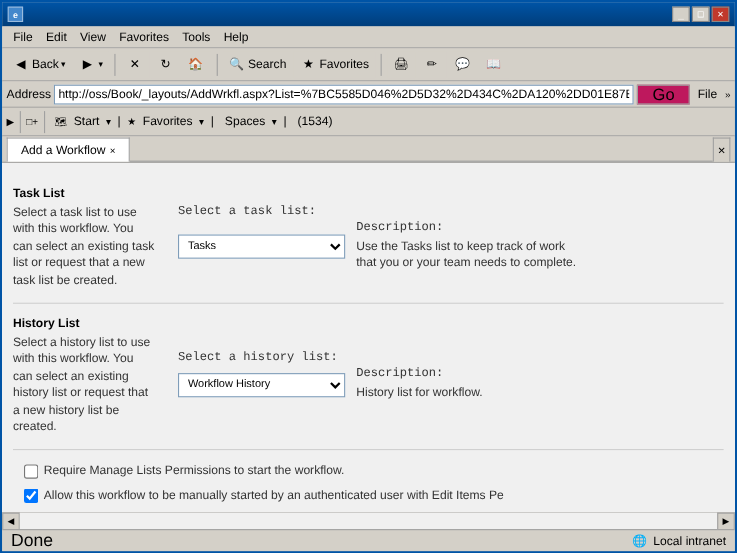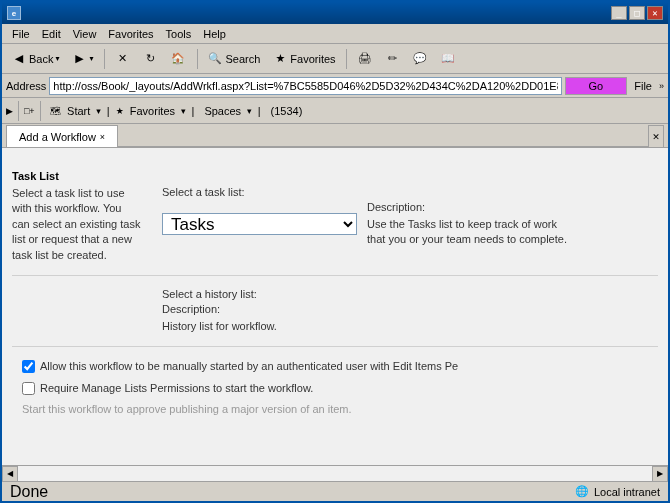--- a/index.html
+++ b/index.html
@@ -22,21 +22,21 @@
     .toolbar { background: #d4d0c8; border-bottom: 1px solid #a0a0a0; display: flex; align-items: center; padding: 2px 4px; height: 30px; flex-shrink: 0; gap: 2px; }
     .tb-btn { height: 24px; display: flex; align-items: center; gap: 2px; padding: 0 4px; background: #d4d0c8; border: 1px solid transparent; cursor: pointer; font-size: 11px; }
     .tb-arrow { font-size: 8px; }
     .tb-sep { width: 1px; height: 20px; background: #a0a0a0; margin: 0 3px; }
     .tb-icon { width: 16px; height: 16px; display: flex; align-items: center; justify-content: center; }
 
     
     .address-bar { background: #d4d0c8; border-bottom: 1px solid #a0a0a0; display: flex; align-items: center; padding: 2px 4px; height: 24px; flex-shrink: 0; gap: 3px; justify-content: flex-end; }
     .address-label { font-size: 11px; color: #000; }
     .address-input { flex: 1; height: 18px; border: 1px solid #7f9db9; background: white; padding: 0 3px; font-size: 11px; }
-    .go-btn { height: 18px; padding: 0 23px; background: #d946ef; border: 1px solid #a0a0a0; font-size: 11px; cursor: pointer; }
+    .go-btn { height: 18px; padding: 0 13px; background: #be185d; border: 1px solid #a0a0a0; font-size: 15px; cursor: pointer; }
     .links-btn { font-size: 11px; padding: 0 4px; cursor: pointer; }
 
     
     .toolbar2 { background: #d4d0c8; border-bottom: 1px solid #a0a0a0; display: flex; align-items: center; padding: 2px 4px; height: 26px; flex-shrink: 0; gap: 2px; }
 
     
     .tab-bar { background: #d4d0c8; border-bottom: 1px solid #a0a0a0; display: flex; align-items: flex-end; padding: 2px 4px 0; height: 24px; flex-shrink: 0; }
     .tab { height: 22px; padding: 0 12px; background: #d4d0c8; border: 1px solid #a0a0a0; border-bottom: none; font-size: 11px; display: flex; align-items: center; gap: 4px; cursor: pointer; }
     .tab.active { background: white; border-color: #a0a0a0; }
     .tab-close { font-size: 9px; cursor: pointer; }
@@ -44,24 +44,24 @@
     
     .content { background: #f0f0f0; flex: 1; overflow-y: auto; overflow-x: hidden; padding: 10px; }
 
     
     .section { display: flex; margin-bottom: 0; border-bottom: 1px solid #d0d0d0; padding: 12px 0; align-items: center; }
     .section:last-child { border-bottom: none; }
     .section-left { width: 140px; flex-shrink: 0; padding-right: 10px; }
     .section-title { font-size: 11px; font-weight: bold; color: #000; margin-bottom: 4px; }
     .section-desc { font-size: 11px; color: #333; line-height: 1.4; }
     .section-right { flex: 1; padding-left: 10px; }
-    .field-label { font-size: 11px; color: #333; margin-bottom: 3px; }
+    .field-label { font-size: 11px; color: #333; margin-bottom: 3px; font-family: Liberation Mono, monospace; }
     .field-desc { font-size: 11px; color: #333; margin-top: 4px; line-height: 1.4; }
     .select-wrapper { display: flex; align-items: center; gap: 10px; }
-    .form-select { height: 22px; border: 1px solid #7f9db9; background: white; font-size: 17px; padding: 0 4px; width: 195px; cursor: pointer; }
+    .form-select { height: 22px; border: 1px solid #7f9db9; background: white; font-size: 10px; padding: 0 4px; width: 152px; cursor: pointer; }
     .desc-box { flex: 1; font-size: 11px; color: #333; max-width: 200px; }
 
     
     .checkbox-row { display: flex; align-items: flex-start; margin-bottom: 6px; gap: 5px; }
     .checkbox-row input[type="checkbox"] { margin-top: 1px; flex-shrink: 0; }
     .checkbox-label { font-size: 11px; color: #333; line-height: 1.4; }
     .checkbox-label.disabled { color: #999; }
 
     
     .status-bar { background: #d4d0c8; border-top: 1px solid #a0a0a0; display: flex; align-items: center; justify-content: space-between; padding: 2px 8px; height: 20px; flex-shrink: 0; }
@@ -200,41 +200,46 @@
           <div class="desc-box">
             <div class="field-label">Description:</div>
             <div class="field-desc">Use the Tasks list to keep track of work that you or your team needs to complete.</div>
           </div>
         </div>
       </div>
     </div>
 
     <div class="section">
       <div class="section-left">
+        <div class="section-title">History List</div>
+        <div class="section-desc">Select a history list to use with this workflow. You can select an existing history list or request that a new history list be created.</div>
       </div>
       <div class="section-right">
         <div class="field-label">Select a history list:</div>
         <div class="select-wrapper">
+          <select class="form-select">
+            <option>Workflow History</option>
+          </select>
           <div class="desc-box">
             <div class="field-label">Description:</div>
             <div class="field-desc">History list for workflow.</div>
           </div>
         </div>
       </div>
     </div>
 
     <div class="section">
       <div class="section-right">
         <div class="checkbox-row">
+          <input type="checkbox" id="cb2" style="">
+          <label for="cb2" class="checkbox-label">Require Manage Lists Permissions to start the workflow.</label>
+        </div>
+        <div class="checkbox-row">
           <input type="checkbox" id="cb1" checked="" style="">
           <label for="cb1" class="checkbox-label">Allow this workflow to be manually started by an authenticated user with Edit Items Pe</label>
-        </div>
-        <div class="checkbox-row">
-          <input type="checkbox" id="cb2" style="">
-          <label for="cb2" class="checkbox-label">Require Manage Lists Permissions to start the workflow.</label>
         </div>
         <div class="checkbox-row">
 
           <label for="cb3" class="checkbox-label disabled">Start this workflow to approve publishing a major version of an item.</label>
         </div>
         <div style="margin-top:6px"></div>
 
       </div>
     </div>
 

